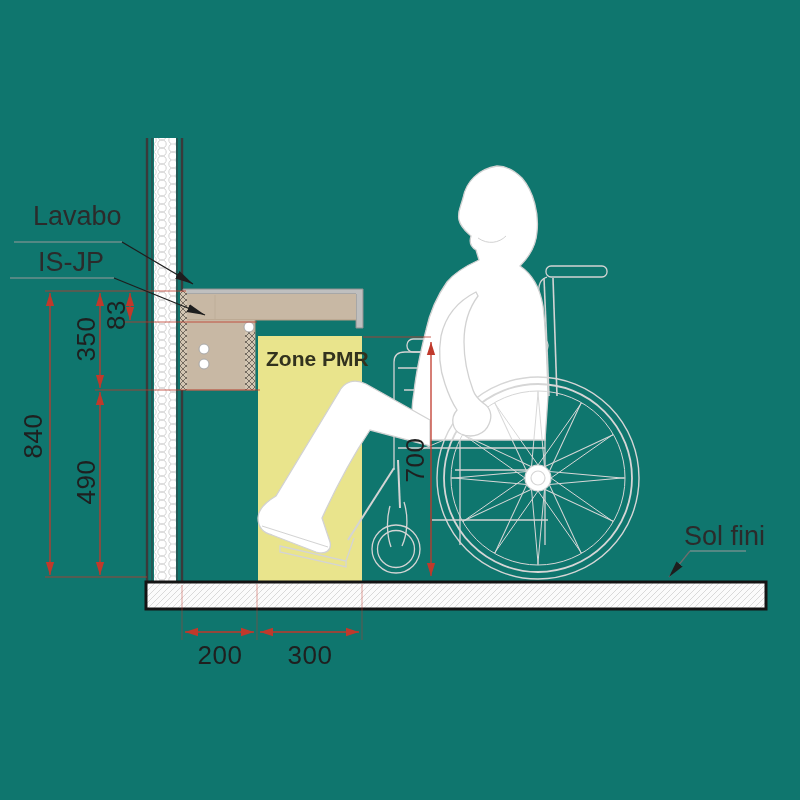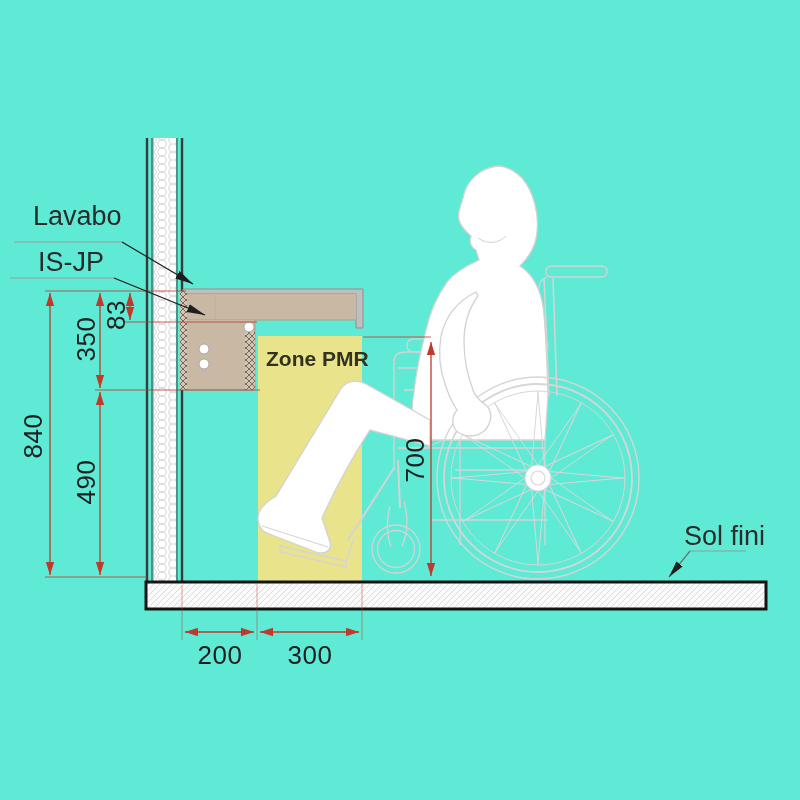--- a/index.html
+++ b/index.html
@@ -1,16 +1,16 @@
 <!DOCTYPE html>
 <html><head>
 <meta charset="utf-8">
 <style>
   html,body{margin:0;padding:0;background:#ffffff;}
-  .canvas{position:relative;width:800px;height:800px;background:#5eead4;overflow:hidden;
+  .canvas{position:relative;width:800px;height:800px;background:#0f766e;overflow:hidden;
           font-family:"Liberation Sans", sans-serif;}
   svg text{font-family:"Liberation Sans", sans-serif;}
   .dimnum{font-size:26px;fill:#1f1f1f;letter-spacing:0.5px;}
   .lbl{font-size:27px;fill:#2b2b2b;}
   .zonetxt{font-size:21px;font-weight:600;fill:#32321e;}
 </style>
 </head>
 <body>
 
 <div class="canvas">

